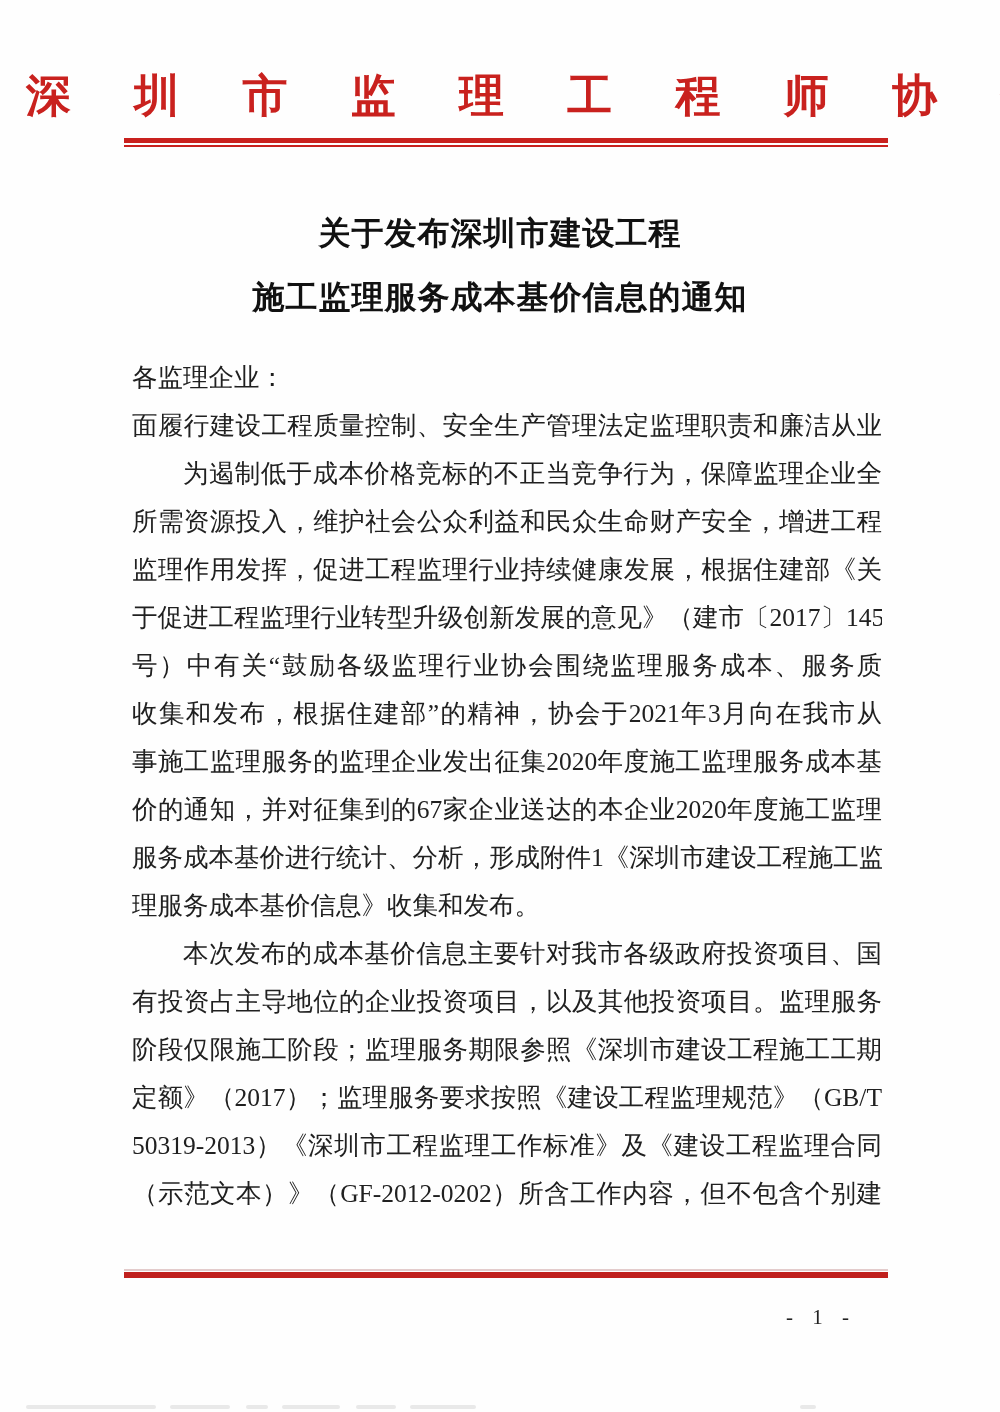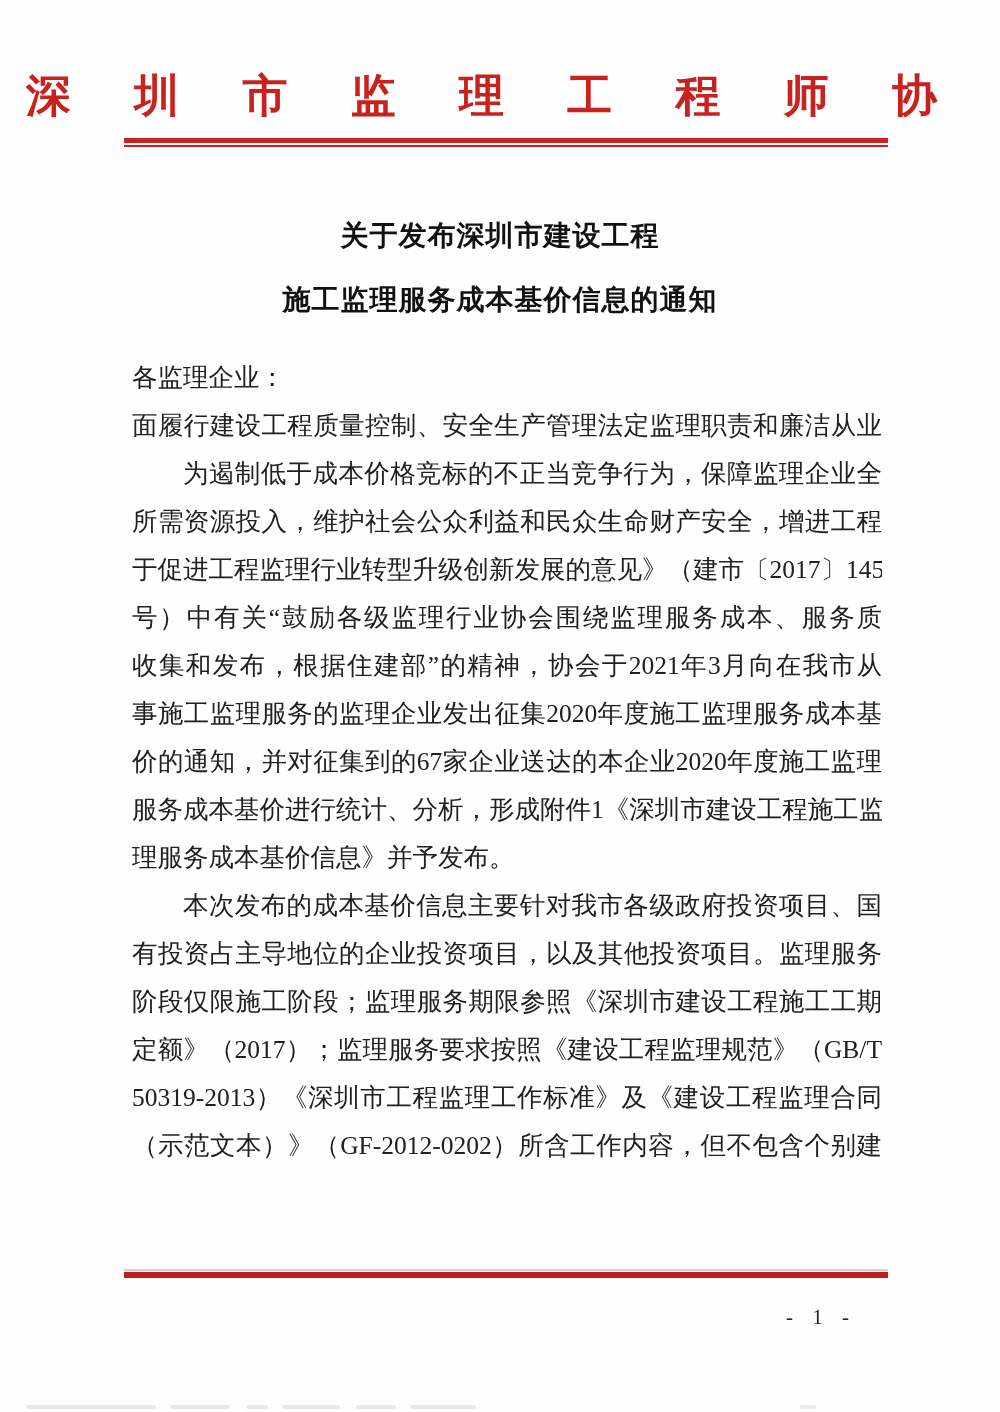--- a/index.html
+++ b/index.html
@@ -48,25 +48,26 @@
     height: 2px;
     background: #c9211e;
   }
   
   .doc-title {
     position: absolute;
     top: 204px;
     left: 0;
     width: 100%;
     text-align: center;
-    font-size: 28px;
+    font-size: 32px;
     font-weight: bold;
     line-height: 64px;
     color: #111111;
     letter-spacing: 1px;
+    font-family: Liberation Mono, monospace;
   }
   
   .body-text {
     position: absolute;
     top: 354px;
     left: 132px;
     width: 750px;
     font-size: 25.5px;
     line-height: 48px;
     color: #202020;
@@ -152,27 +153,28 @@
   <div class="doc-title">
     <div>关于发布深圳市建设工程</div>
     <div>施工监理服务成本基价信息的通知</div>
   </div>
 
   <div class="body-text">
     <div class="line partial">各监理企业：</div>
     <div class="line">面履行建设工程质量控制、安全生产管理法定监理职责和廉洁从业</div>
     <div class="line indent">为遏制低于成本价格竞标的不正当竞争行为，保障监理企业全</div>
     <div class="line">所需资源投入，维护社会公众利益和民众生命财产安全，增进工程</div>
+    <div class="line">监理作用发挥，促进工程监理行业持续健康发展，根据住建部《关</div>
     <div class="line">于促进工程监理行业转型升级创新发展的意见》（建市〔2017〕145</div>
     <div class="line">号）中有关“鼓励各级监理行业协会围绕监理服务成本、服务质</div>
     <div class="line">收集和发布，根据住建部”的精神，协会于2021年3月向在我市从</div>
     <div class="line">事施工监理服务的监理企业发出征集2020年度施工监理服务成本基</div>
     <div class="line">价的通知，并对征集到的67家企业送达的本企业2020年度施工监理</div>
     <div class="line">服务成本基价进行统计、分析，形成附件1《深圳市建设工程施工监</div>
-    <div class="line partial">理服务成本基价信息》并予发布。</div>
+    <div class="line partial">理服务成本基价信息》收集和发布。</div>
     <div class="line indent">本次发布的成本基价信息主要针对我市各级政府投资项目、国</div>
     <div class="line">有投资占主导地位的企业投资项目，以及其他投资项目。监理服务</div>
     <div class="line">阶段仅限施工阶段；监理服务期限参照《深圳市建设工程施工工期</div>
     <div class="line">定额》（2017）；监理服务要求按照《建设工程监理规范》（GB/T</div>
     <div class="line">50319-2013）《深圳市工程监理工作标准》及《建设工程监理合同</div>
     <div class="line">（示范文本）》（GF-2012-0202）所含工作内容，但不包含个别建</div>
   </div>
 
   <div class="footer-rule">
     <div class="lightline"></div>

